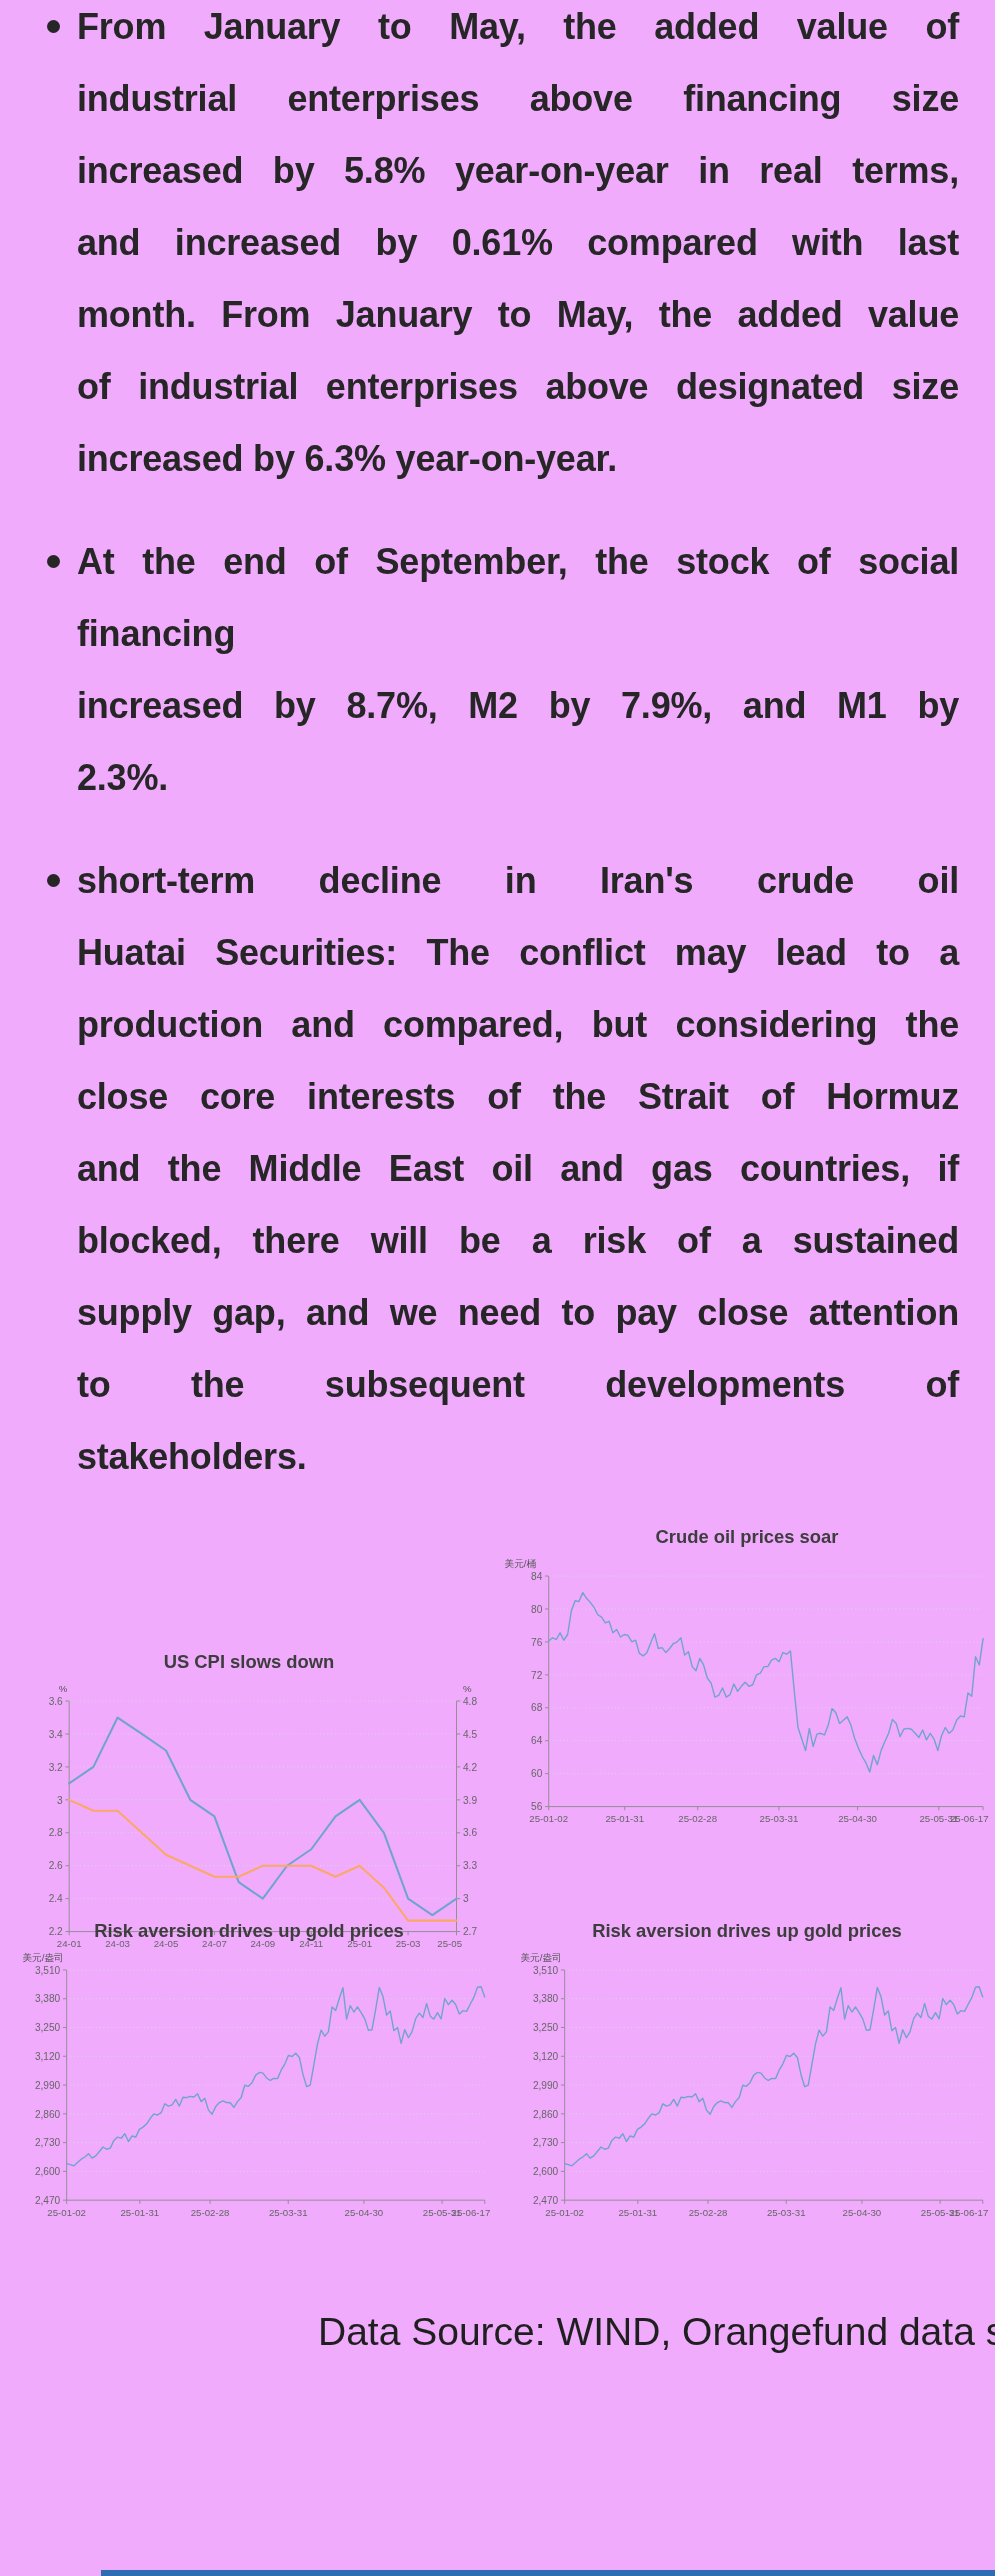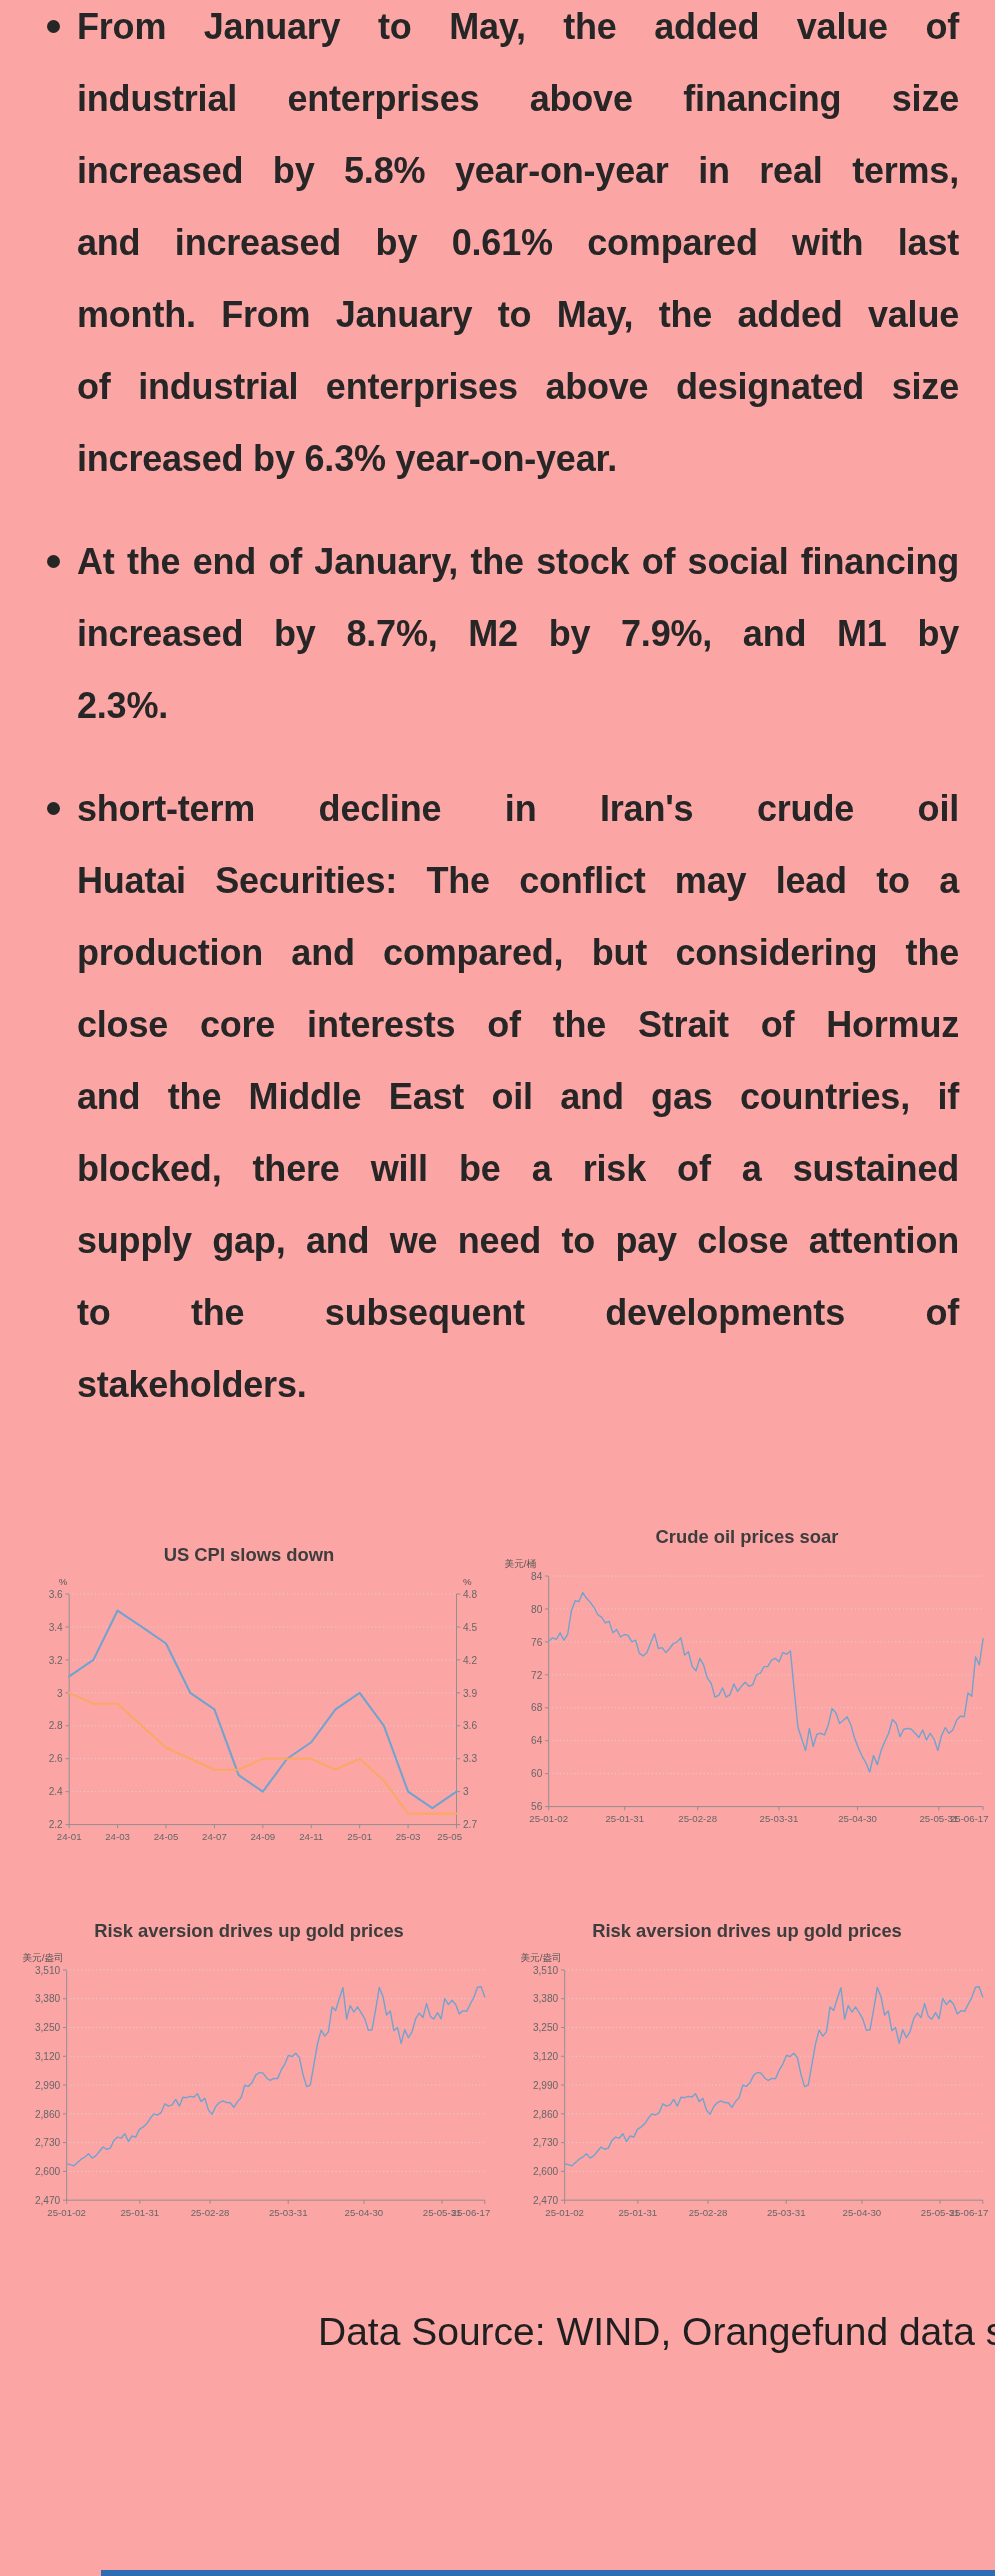--- a/index.html
+++ b/index.html
@@ -1,17 +1,17 @@
 <!DOCTYPE html>
 <html style="font-size:14.8px"><head>
 <meta charset="utf-8">
 <style>
   html,body{margin:0;padding:0;background:#ffffff;}
   body{font-family:"Liberation Sans",sans-serif;}
-  .doc{position:relative;width:996px;height:2576px;background:#fca5a5;overflow:hidden;}
+  .doc{position:relative;width:996px;height:2576px;background:#f0abfc;overflow:hidden;}
 
   
   .bullets{position:absolute;left:77px;top:-9.2px;width:882px;color:#262626;}
   .par{position:relative;margin:0 0 31px 0;font-weight:700;font-size:36px;line-height:72px;letter-spacing:-0.2px;}
   .par::before{content:'';position:absolute;left:-30px;top:29px;width:13px;height:13px;border-radius:50%;background:#262626;}
   .par .line{text-align:justify;text-align-last:justify;white-space:normal;}
   .par .line.last{text-align-last:left;}
 
   
   .charts{position:absolute;left:0;top:0;width:996px;}
@@ -34,39 +34,39 @@
       <div class="par">
         <div class="line">From January to May, the added value of</div>
         <div class="line">industrial enterprises above financing size</div>
         <div class="line">increased by 5.8% year-on-year in real terms,</div>
         <div class="line">and increased by 0.61% compared with last</div>
         <div class="line">month. From January to May, the added value</div>
         <div class="line">of industrial enterprises above designated size</div>
         <div class="line last">increased by 6.3% year-on-year.</div>
       </div>
       <div class="par">
-        <div class="line">At the end of January, the stock of social financing</div>
+        <div class="line">At the end of September, the stock of social financing</div>
         <div class="line">increased by 8.7%, M2 by 7.9%, and M1 by</div>
         <div class="line last">2.3%.</div>
       </div>
       <div class="par">
         <div class="line">short-term decline in Iran's crude oil</div>
         <div class="line">Huatai Securities: The conflict may lead to a</div>
         <div class="line">production and compared, but considering the</div>
         <div class="line">close core interests of the Strait of Hormuz</div>
         <div class="line">and the Middle East oil and gas countries, if</div>
         <div class="line">blocked, there will be a risk of a sustained</div>
         <div class="line">supply gap, and we need to pay close attention</div>
         <div class="line">to the subsequent developments of</div>
         <div class="line last">stakeholders.</div>
       </div>
     </section>
 
   <section class="charts">
-    <figure class="chart" style="left:0;top:1544px;">
+    <figure class="chart" style="left:0;top:1651px;">
       <figcaption class="chart-title">US CPI slows down</figcaption>
       <svg width="498" height="286" viewBox="0 0 540 310">
           <line x1="75" y1="26" x2="495" y2="26" stroke="#dcdcdc" stroke-width="1" stroke-dasharray="1 3"></line>
           <line x1="71" y1="26" x2="75" y2="26" stroke="#8c8c8c" stroke-width="1"></line>
           <text x="68" y="30" text-anchor="end" font-size="11" fill="#666">3.6</text>
           <line x1="75" y1="61.71428571428575" x2="495" y2="61.71428571428575" stroke="#dcdcdc" stroke-width="1" stroke-dasharray="1 3"></line>
           <line x1="71" y1="61.71428571428575" x2="75" y2="61.71428571428575" stroke="#8c8c8c" stroke-width="1"></line>
           <text x="68" y="65.71428571428575" text-anchor="end" font-size="11" fill="#666">3.4</text>
           <line x1="75" y1="97.42857142857142" x2="495" y2="97.42857142857142" stroke="#dcdcdc" stroke-width="1" stroke-dasharray="1 3"></line>
           <line x1="71" y1="97.42857142857142" x2="75" y2="97.42857142857142" stroke="#8c8c8c" stroke-width="1"></line>

